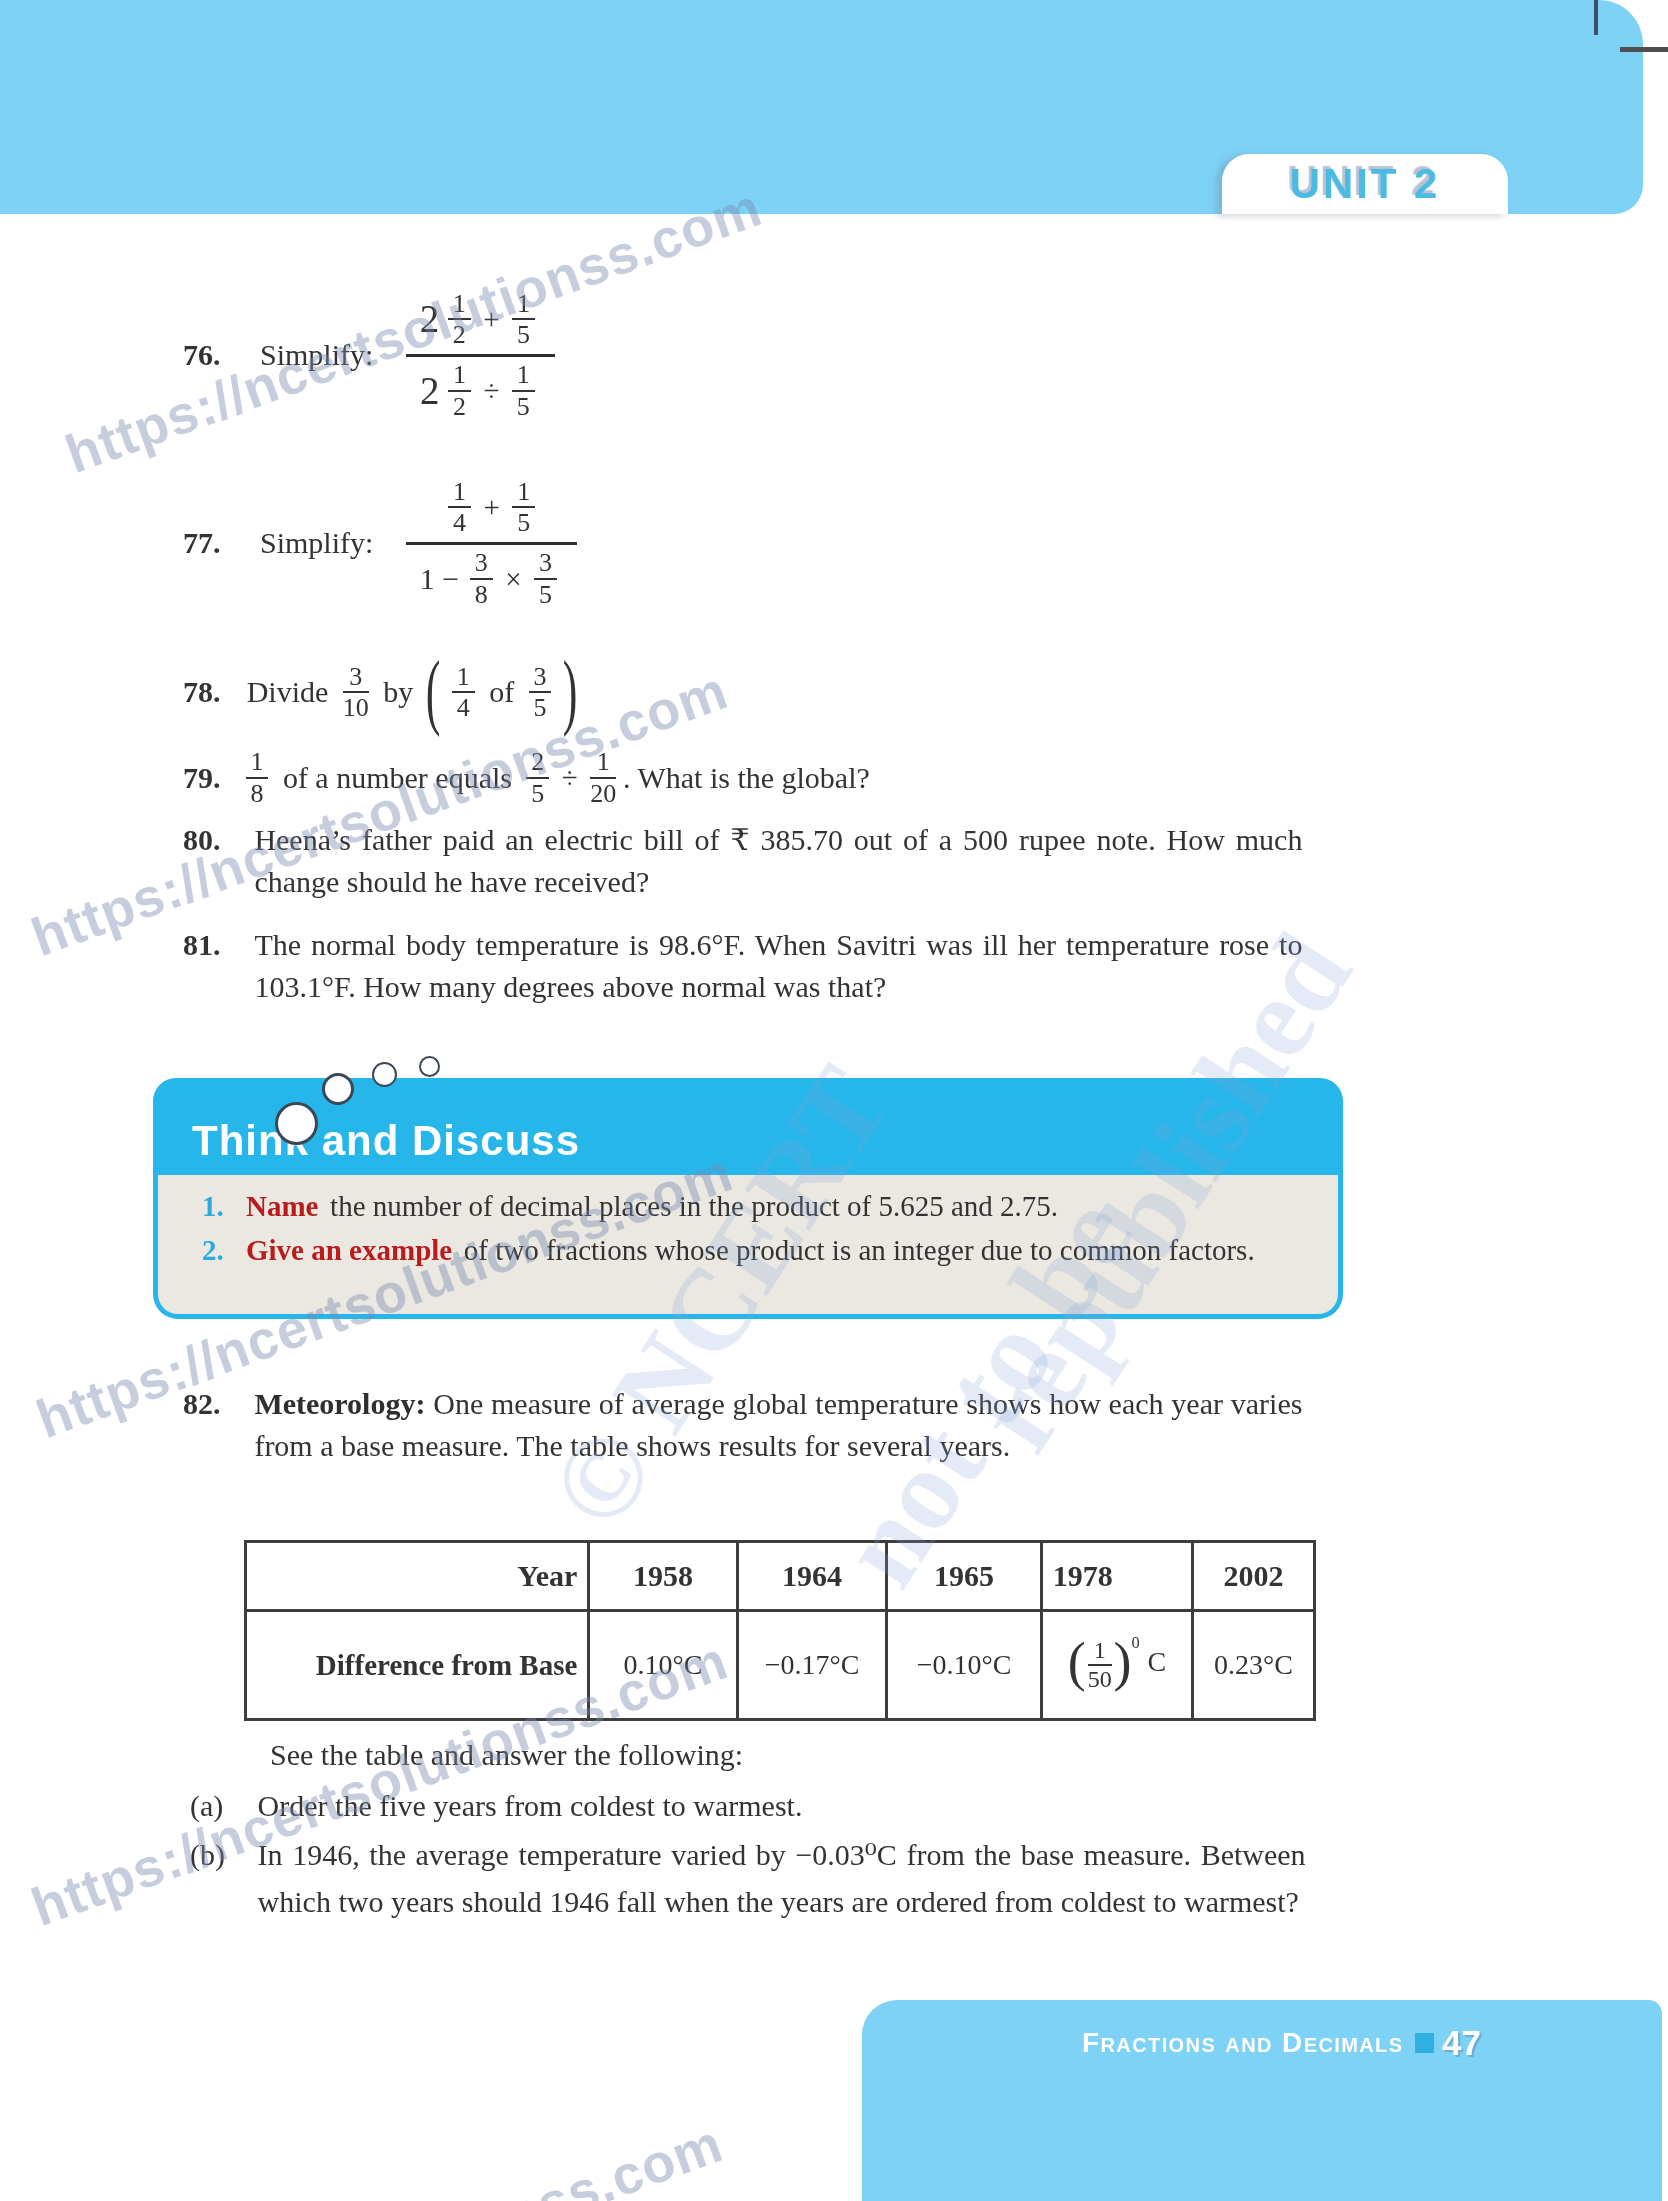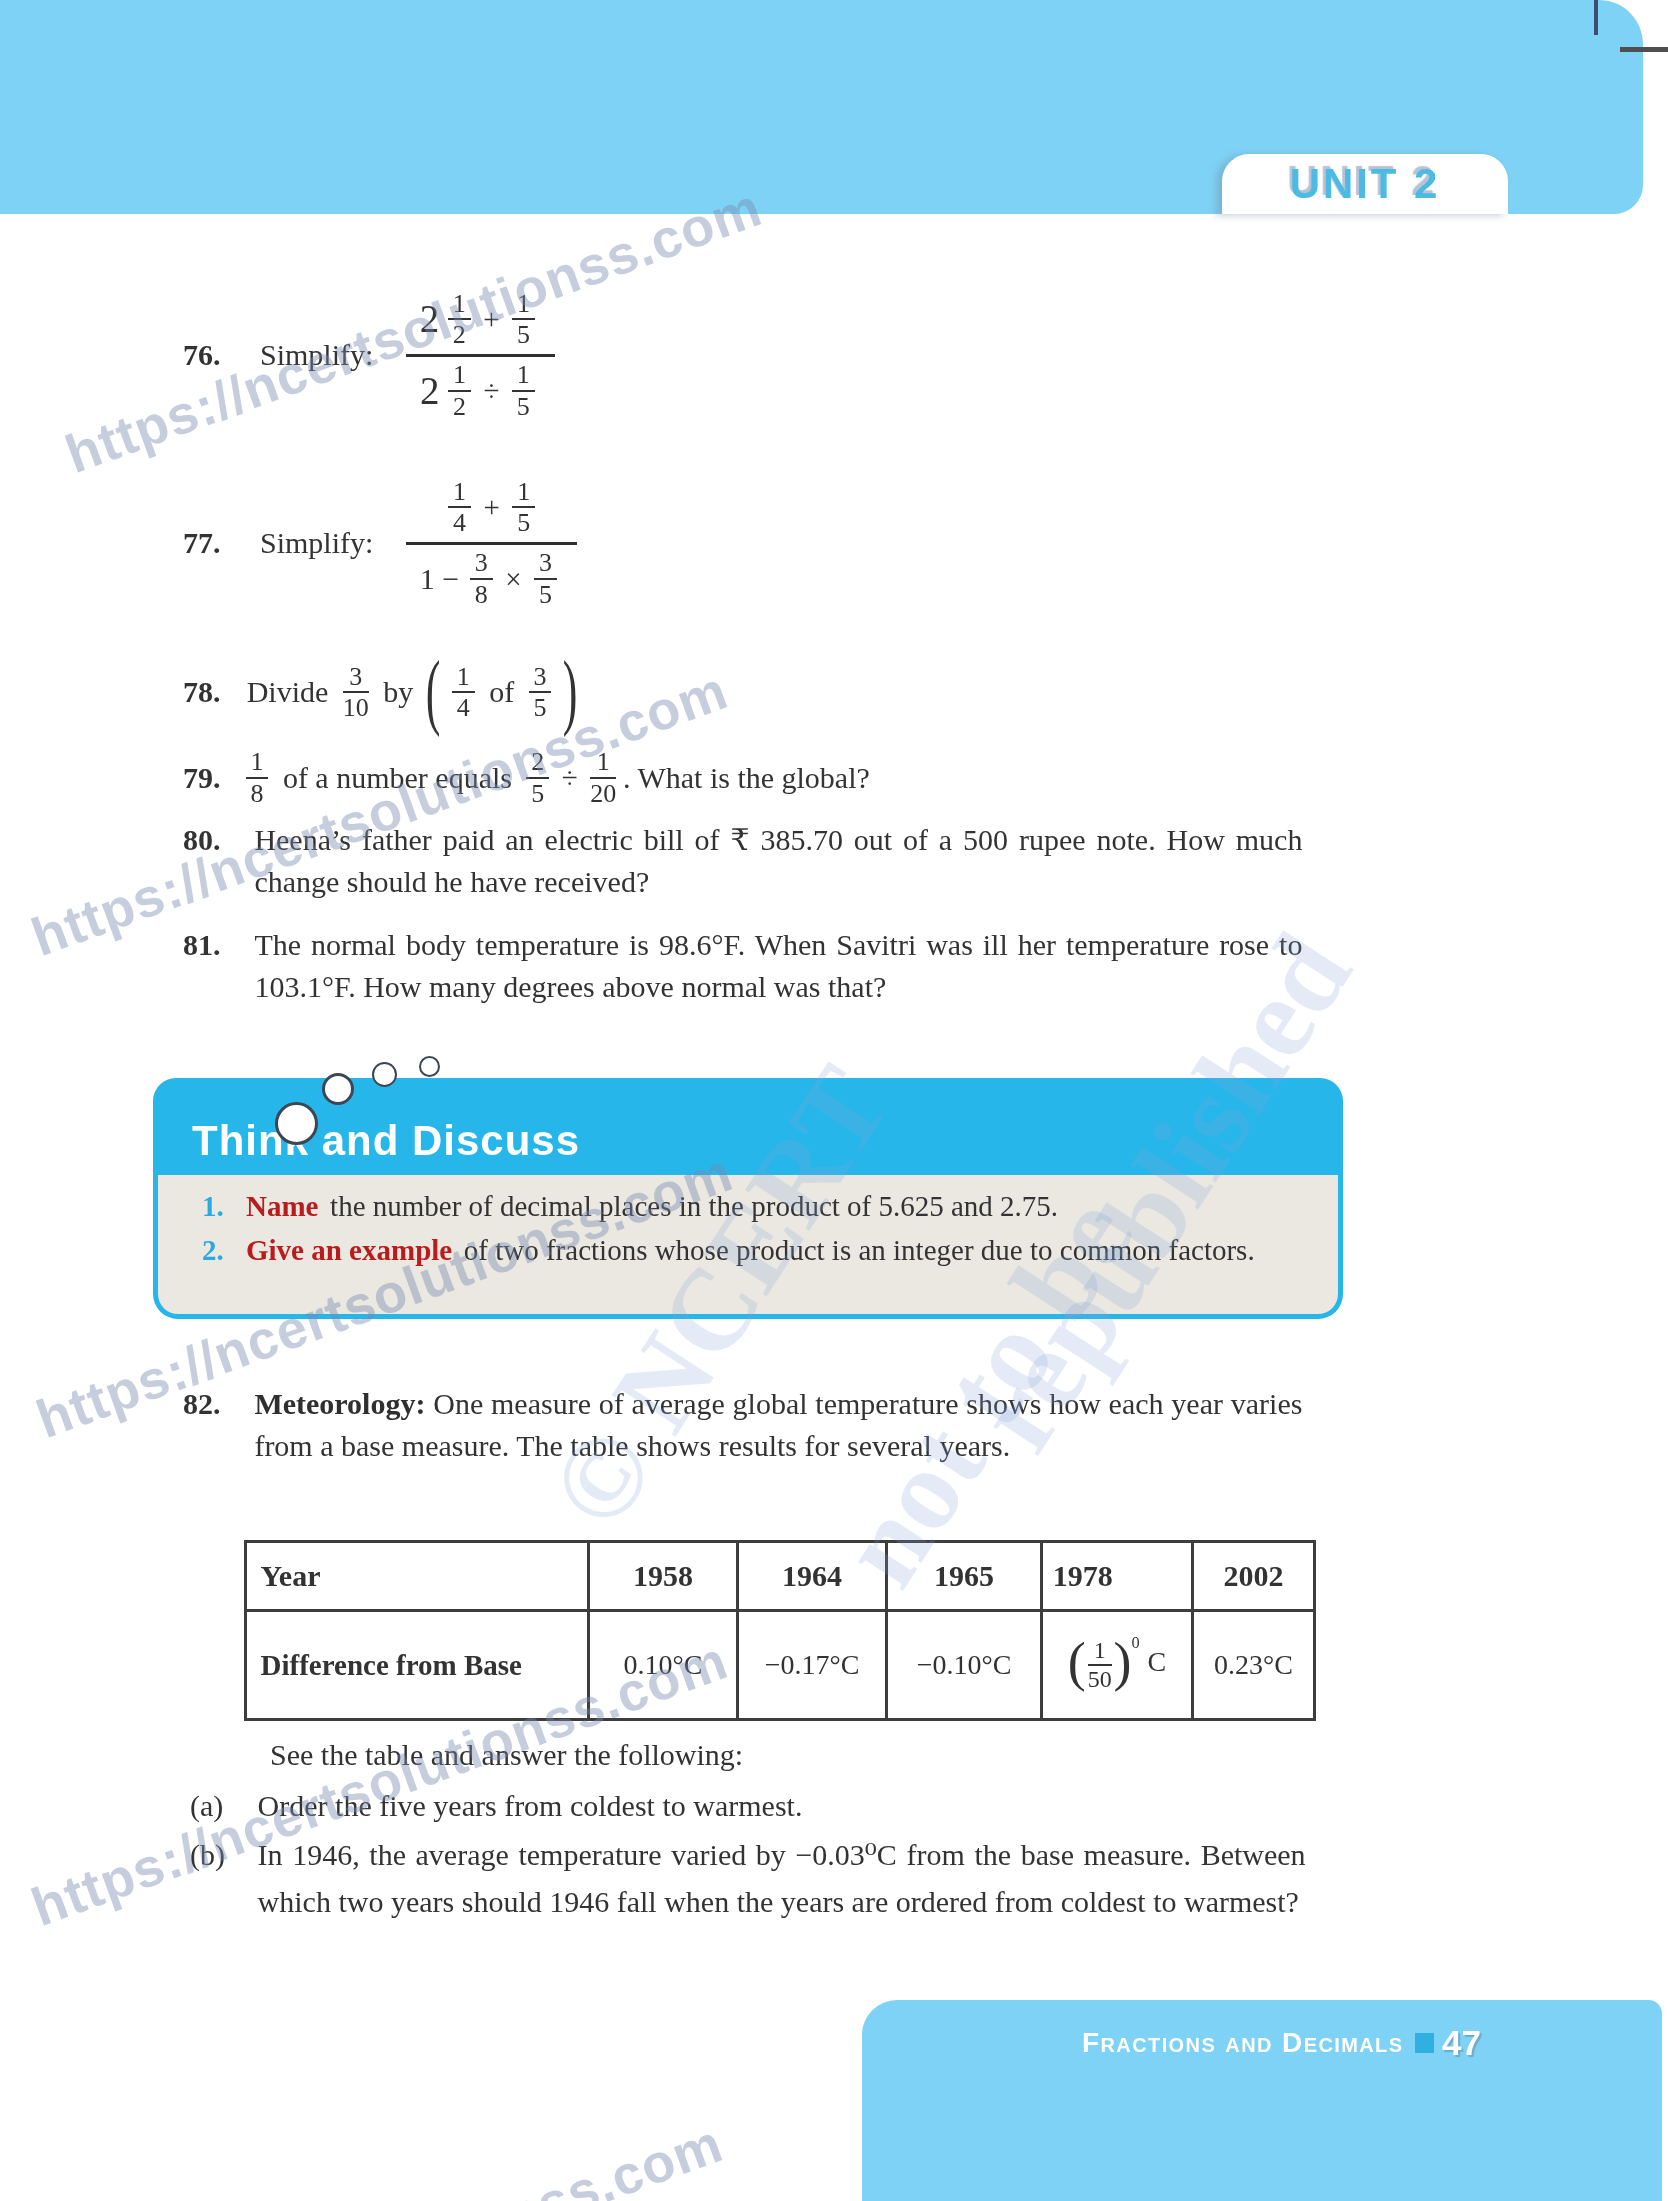--- a/index.html
+++ b/index.html
@@ -54,21 +54,21 @@
   .tnum{color:#2aabdf;font-weight:bold;width:44px;flex:0 0 auto;}
   .titem .txt{width:1023px;text-align:justify;}
   .lead{color:#b91c1c;font-weight:bold;margin-right:11.6px;}
   .bubble{position:absolute;background:#ffffff;border:3.9px solid #3b4754;border-radius:50%;}
 
   
   .met-table{position:absolute;left:244px;top:1540px;border-collapse:collapse;table-layout:fixed;}
   .met-table td{border:3.9px solid #3d3d3d;font-size:30px;padding:0 9.7px;}
   .met-table .hrow td{height:66px;font-weight:bold;}
   .met-table .vrow td{height:106px;}
-  .met-table .c-year{text-align:left;padding-left:13.5px;}
+  .met-table .c-year{text-align:right;padding-left:13.5px;}
   .met-table .c-val{text-align:center;font-weight:normal;font-size:28px;}
   .cell-paren{font-size:54px;font-weight:400;vertical-align:middle;position:relative;top:-2.9px;}
   .cell-sup{font-size:16.4px;position:relative;top:-23px;}
   .cell-suffix{margin-left:7.7px;}
   .fr-small{font-size:24px;margin:0 1.9px;}
 
   
   .see-note{position:absolute;left:270px;top:1738px;font-size:30px;}
   .qrow{position:absolute;display:flex;font-size:30px;line-height:47px;}
   .qlabel{width:56px;flex:0 0 auto;}

